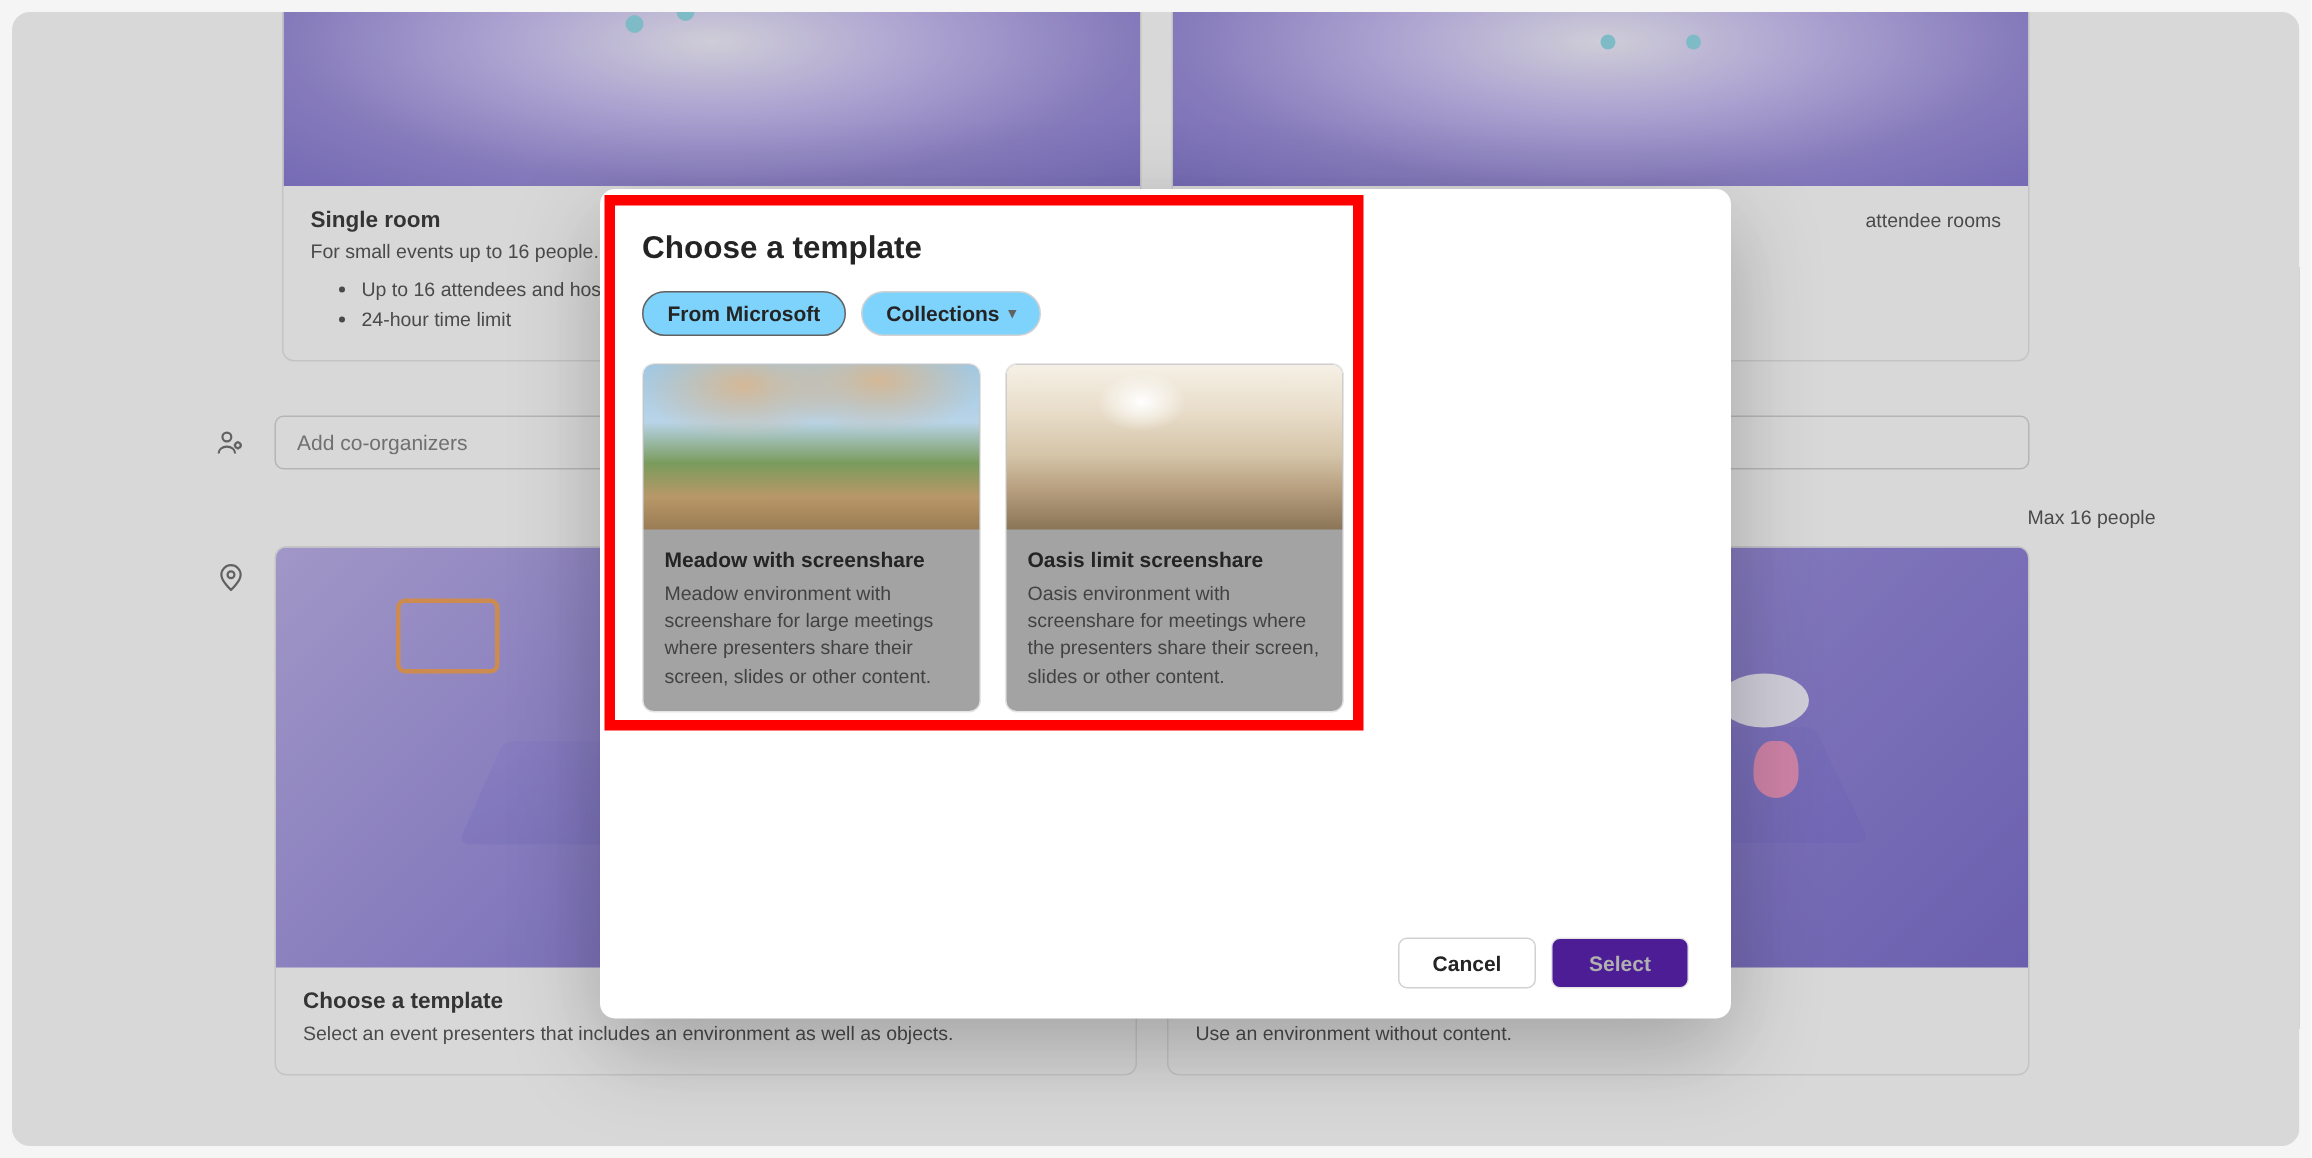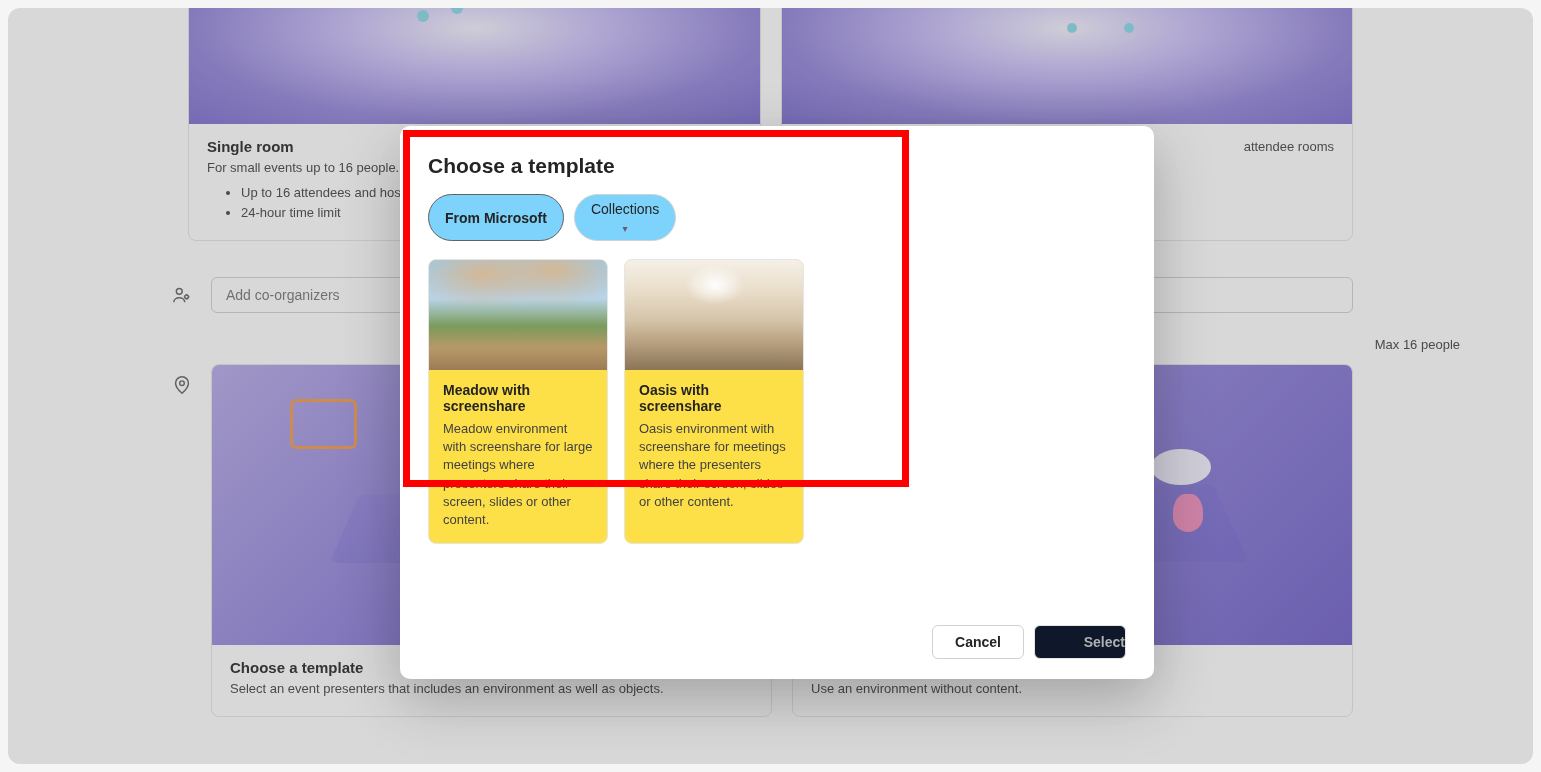--- a/index.html
+++ b/index.html
@@ -73,21 +73,20 @@
     .card-list li {
       font-size: 13px;
       color: #424242;
       line-height: 1.5;
     }
     .input-row {
       display: flex;
       align-items: center;
       padding: 10px 180px 10px 135px;
       gap: 18px;
-      margin-left: 28px;
     }
     .input-icon {
       width: 22px;
       height: 22px;
       color: #616161;
       flex-shrink: 0;
     }
     .input-field {
       flex: 1;
       height: 36px;
@@ -96,21 +95,21 @@
       padding: 0 14px;
       font-size: 14px;
       color: #424242;
       background: #fff;
       outline: none;
     }
     .hint-right {
       text-align: right;
       font-size: 13px;
       color: #424242;
-      padding: 2px 73px 6px 0;
+      padding: 2px 96px 6px 0;
     }
     
     .modal {
       position: absolute;
       left: 400px;
       top: 126px;
       width: 754px;
       height: 553px;
       background: #fff;
       border-radius: 10px;
@@ -149,38 +148,37 @@
       font-size: 14px;
       font-weight: 600;
       color: #242424;
       cursor: pointer;
       display: inline-flex;
       align-items: center;
       gap: 6px;
     }
     .pill.secondary {
       border-color: #d1d1d1;
-      font-weight: 400;
-      flex-direction: column;
+      font-weight: 700;
     }
     .chev {
       font-size: 10px;
       color: #616161;
     }
     .template-grid {
       display: flex;
       gap: 16px;
     }
     .tmpl-card {
-      width: 180px;
+      width: 226px;
       border: 1px solid #e5e5e5;
       border-radius: 8px;
       overflow: hidden;
       cursor: pointer;
-      background: #fde047;
+      background: #a3a3a3;
     }
     .tmpl-img {
       height: 110px;
       position: relative;
       overflow: hidden;
     }
     .meadow {
       background: linear-gradient(to bottom, #9cc9e8 0%, #b8d4e8 35%, #7a9b5c 60%, #b89868 80%, #9b7d55 100%);
     }
     .meadow::before {
@@ -226,25 +224,24 @@
       height: 34px;
       border-radius: 6px;
       font-size: 14px;
       font-weight: 600;
       cursor: pointer;
       border: 1px solid #d1d1d1;
       background: #fff;
       color: #242424;
     }
     .btn.primary {
-      background: #0f172a;
+      background: #4c1d95;
       color: #b0b0b0;
       border-color: #e5e5e5;
       cursor: default;
-      text-align: right;
     }
     
     .deco-circle { position:absolute; border-radius:50%; }
   </style>
 </head>
 <body>
 
 <div class="backdrop">
   <div class="bg-content">
 
@@ -340,21 +337,21 @@
     <div class="tmpl-card">
       <div class="tmpl-img meadow"></div>
       <div class="tmpl-body">
         <div class="tmpl-title">Meadow with screenshare</div>
         <div class="tmpl-desc">Meadow environment with screenshare for large meetings where presenters share their screen, slides or other content.</div>
       </div>
     </div>
     <div class="tmpl-card">
       <div class="tmpl-img oasis"></div>
       <div class="tmpl-body">
-        <div class="tmpl-title">Oasis with screenshare</div>
+        <div class="tmpl-title">Oasis limit screenshare</div>
         <div class="tmpl-desc">Oasis environment with screenshare for meetings where the presenters share their screen, slides or other content.</div>
       </div>
     </div>
   </div>
   <div class="modal-footer">
     <button class="btn">Cancel</button>
     <button class="btn primary">Select</button>
   </div>
 </div>
 

